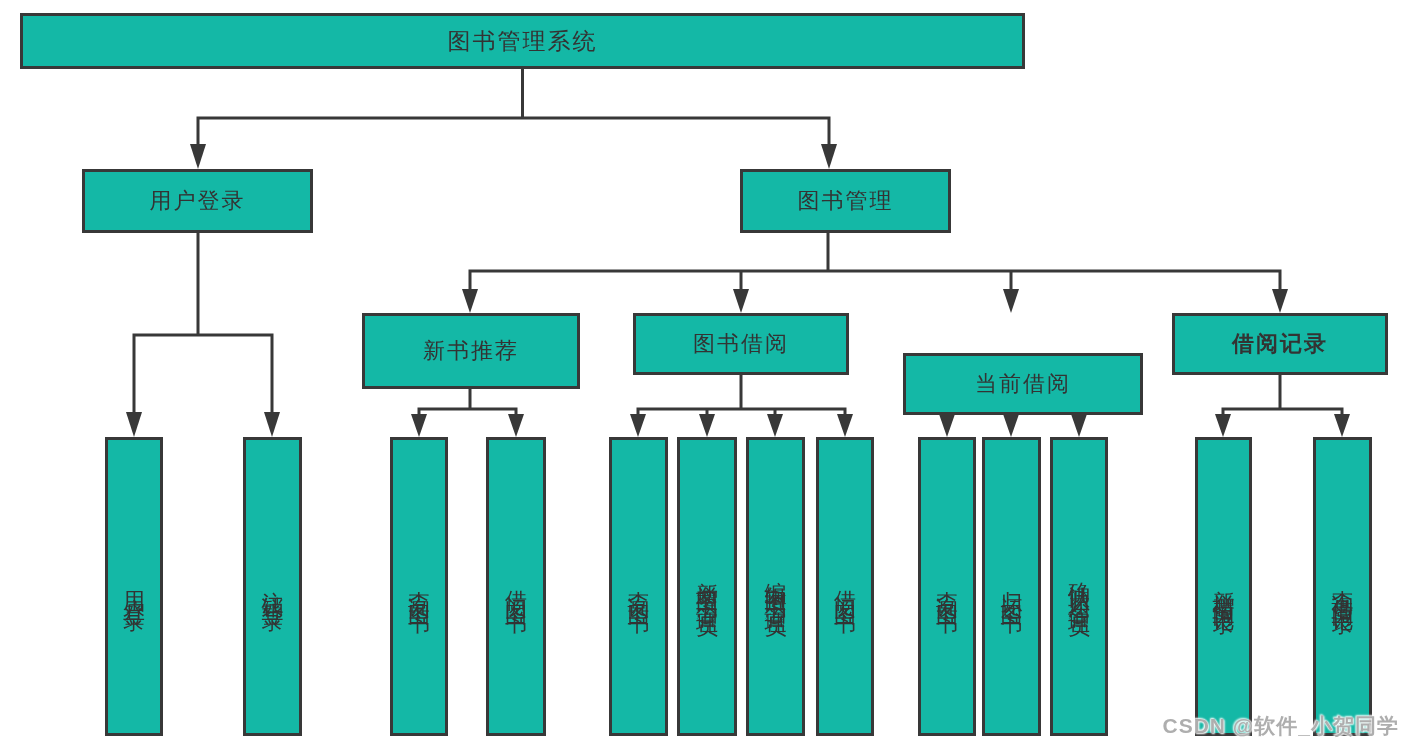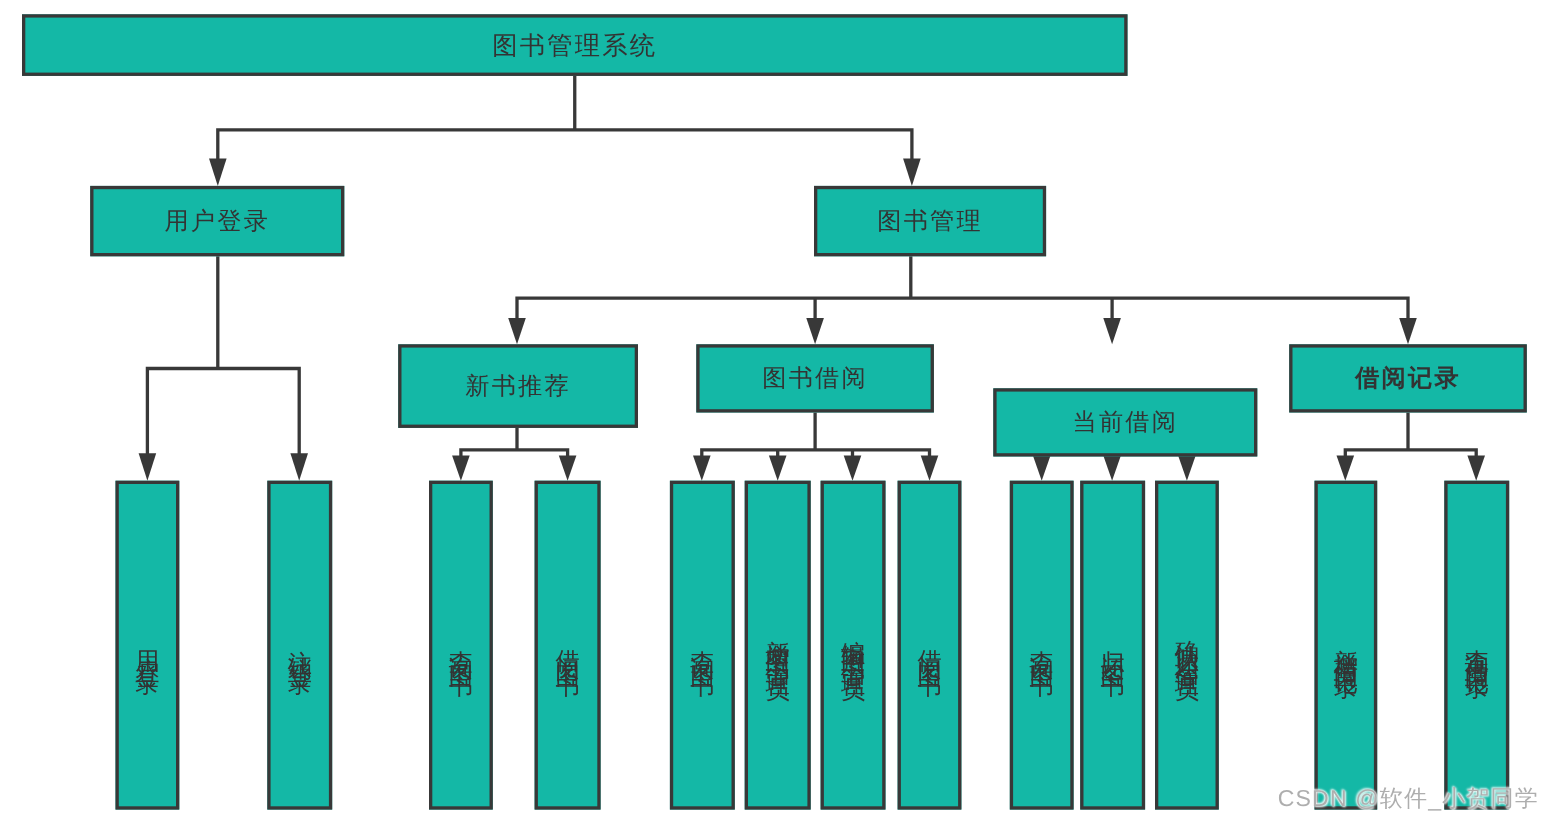--- a/index.html
+++ b/index.html
@@ -53,20 +53,21 @@
   #watermark {
     position: absolute;
     right: 6px;
     top: 712px;
     font-size: 21px;
     color: #aeaeae;
     letter-spacing: 1px;
     white-space: nowrap;
     text-shadow: 0 0 2px #ffffff, 1px 1px 2px #ffffff, -1px -1px 2px #ffffff;
     z-index: 5;
+    font-weight: bold;
   }
 </style>
 </head>
 <body>
 
 <div id="stage">
 
   <svg id="wires" viewBox="0 0 1405 747" xmlns="http://www.w3.org/2000/svg">
     <g stroke="#383838" stroke-width="3" fill="none">
 

